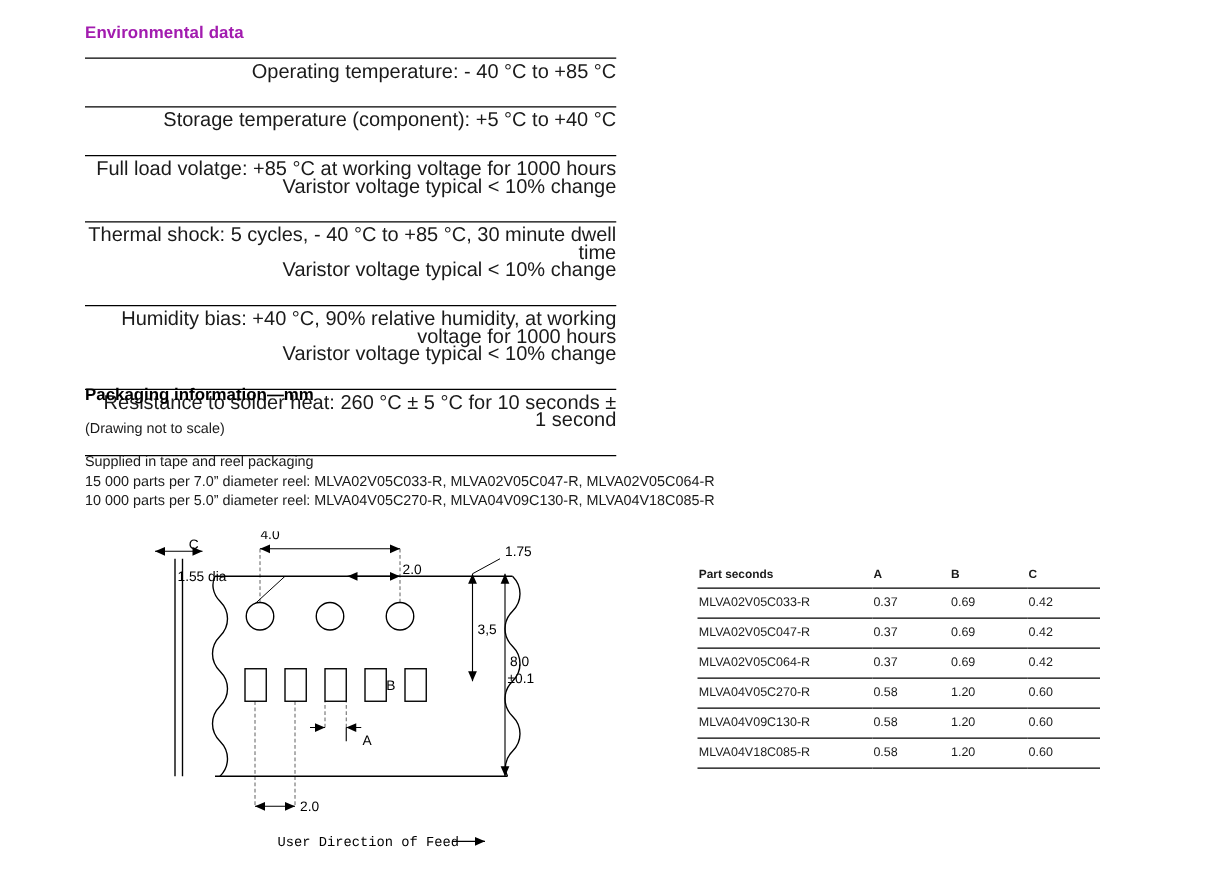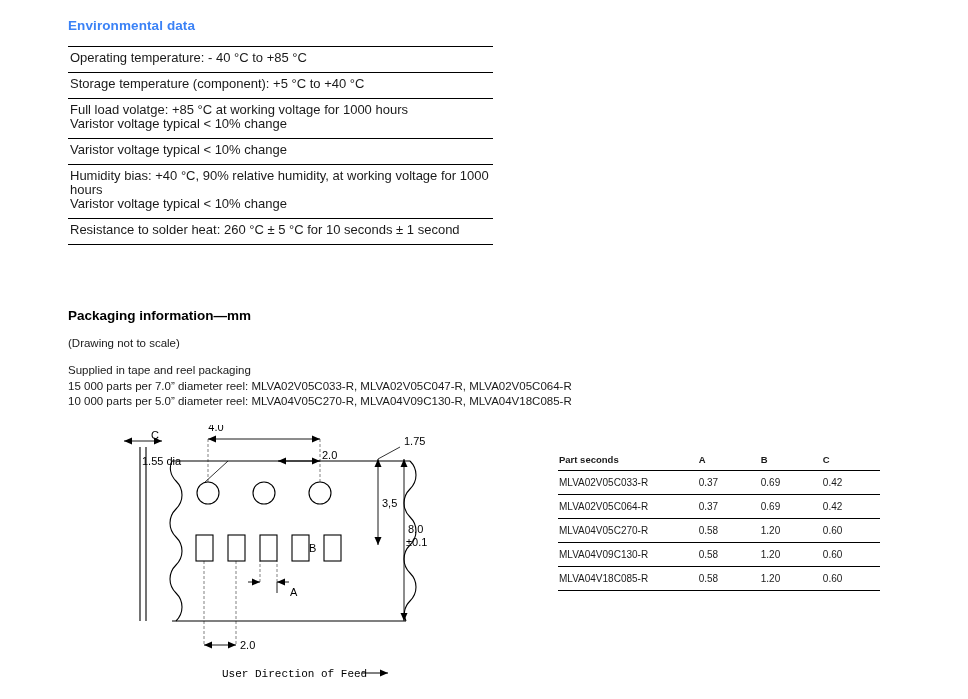--- a/index.html
+++ b/index.html
@@ -19,34 +19,35 @@
   
   .env-section {
     position: absolute;
     left: 68px;
     top: 18px;
     width: 430px;
   }
   .section-title {
     font-size: 13.5px;
     font-weight: bold;
-    color: #3b82f6;
+    color: #a21caf;
     letter-spacing: 0.1px;
     margin: 0 0 13px 0;
   }
   .env-table {
     border-top: 1px solid #000;
     width: 425px;
   }
   .env-row {
     border-bottom: 1px solid #000;
-    padding: 4px 0 7px 2px;
-    font-size: 13px;
+    padding: 4px 0 20px 2px;
+    font-size: 16px;
     line-height: 14px;
     color: #1a1a1a;
+    text-align: right;
   }
   .env-row .l2 {
     display: block;
   }
 
   
   .pack-section {
     position: absolute;
     left: 68px;
     top: 296px;
@@ -118,20 +119,21 @@
       <span>Operating temperature: - 40 °C to +85 °C</span>
     </div>
     <div class="env-row">
       <span>Storage temperature (component): +5 °C to +40 °C</span>
     </div>
     <div class="env-row">
       <span>Full load volatge: +85 °C at working voltage for 1000 hours</span>
       <span class="l2">Varistor voltage typical &lt; 10% change</span>
     </div>
     <div class="env-row">
+      <span>Thermal shock: 5 cycles, - 40 °C to +85 °C, 30 minute dwell time</span>
       <span class="l2">Varistor voltage typical &lt; 10% change</span>
     </div>
     <div class="env-row">
       <span>Humidity bias: +40 °C, 90% relative humidity, at working voltage for 1000 hours</span>
       <span class="l2"> Varistor voltage typical &lt; 10% change</span>
     </div>
     <div class="env-row">
       <span>Resistance to solder heat: 260 °C ± 5 °C for 10 seconds ± 1 second</span>
     </div>
   </div>
@@ -245,20 +247,26 @@
       </tr>
     </thead>
     <tbody>
       <tr>
         <td class="c-part">MLVA02V05C033-R</td>
         <td class="c-a">0.37</td>
         <td class="c-b">0.69</td>
         <td class="c-c">0.42</td>
       </tr>
       <tr>
+        <td class="c-part">MLVA02V05C047-R</td>
+        <td class="c-a">0.37</td>
+        <td class="c-b">0.69</td>
+        <td class="c-c">0.42</td>
+      </tr>
+      <tr>
         <td class="c-part">MLVA02V05C064-R</td>
         <td class="c-a">0.37</td>
         <td class="c-b">0.69</td>
         <td class="c-c">0.42</td>
       </tr>
       <tr>
         <td class="c-part">MLVA04V05C270-R</td>
         <td class="c-a">0.58</td>
         <td class="c-b">1.20</td>
         <td class="c-c">0.60</td>

